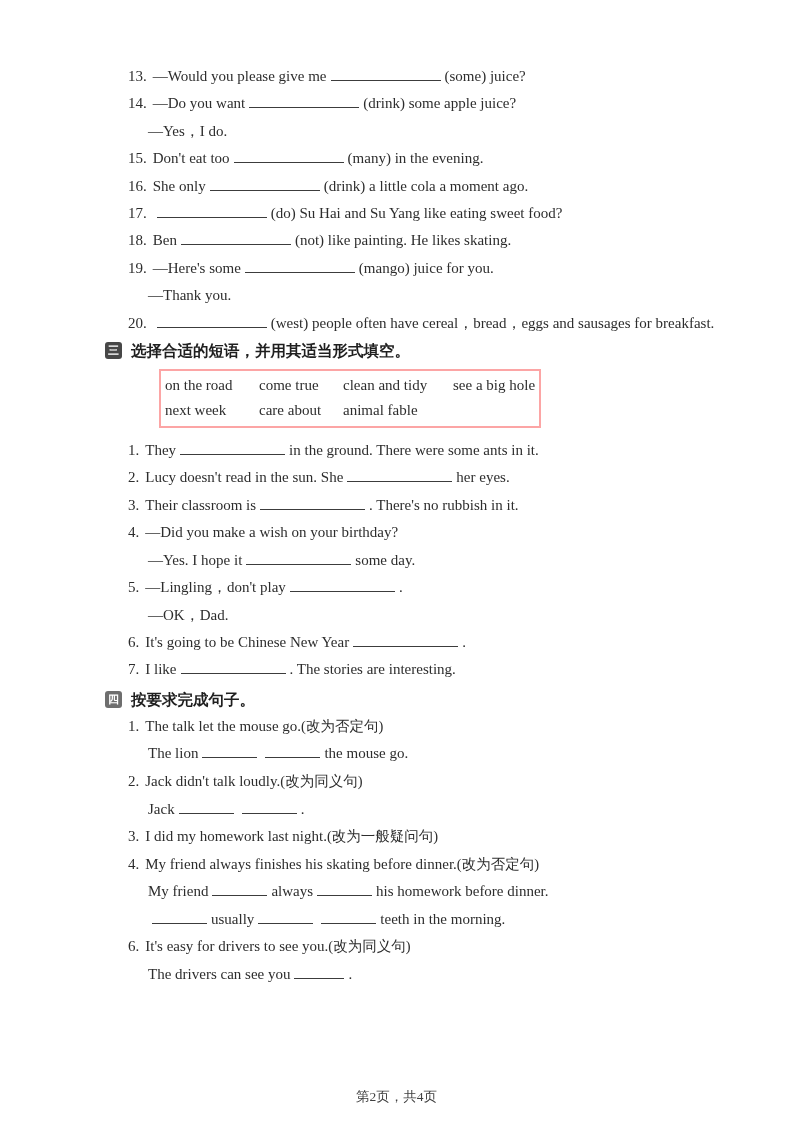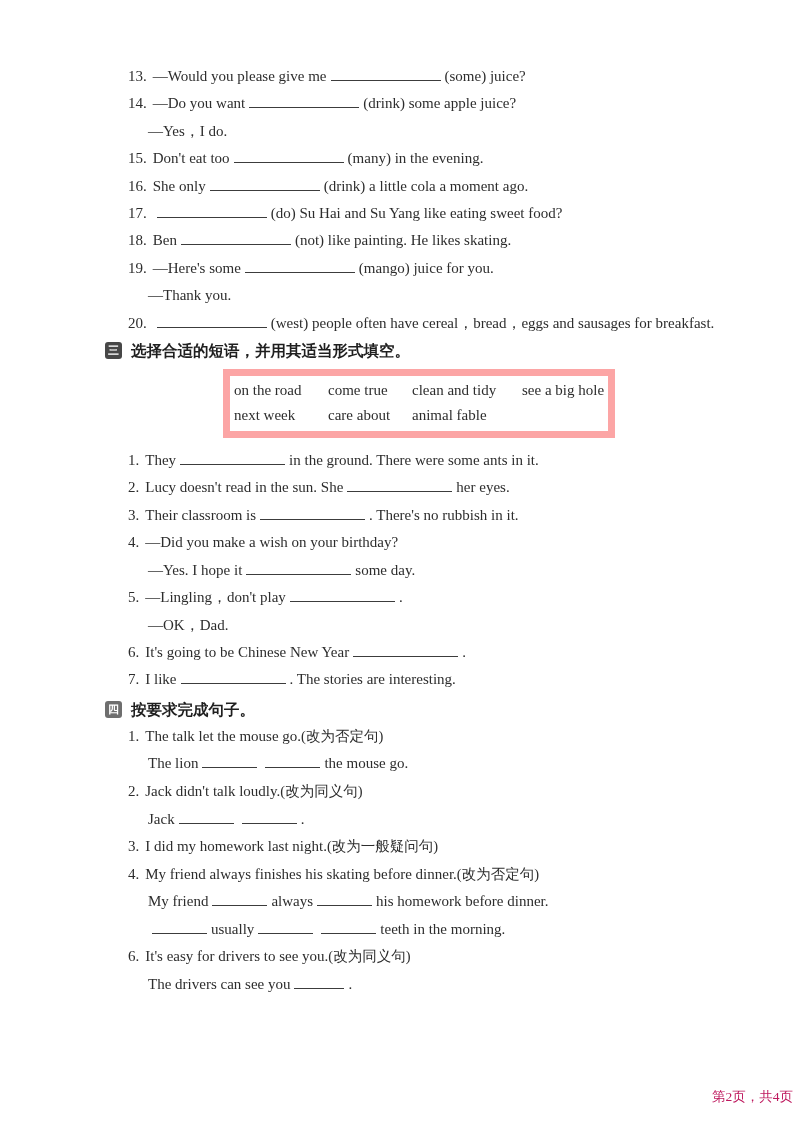--- a/index.html
+++ b/index.html
@@ -24,34 +24,34 @@
     font-family:"Liberation Sans","DejaVu Sans",sans-serif;
     font-weight:bold;font-size:15.5px;color:#1f1f1f;
   }
   .badge{
     width:17px;height:17px;border-radius:3px;flex:0 0 17px;
     color:#ffffff;font-size:11px;font-weight:bold;
     display:inline-flex;align-items:center;justify-content:center;
     margin-right:9px;
   }
   .phrase-box{
-    border:7px solid #fca5a5;margin:5px 0 9px 118px;
+    border:2px solid #fca5a5;margin:5px 0 9px 54px;
     width:374px;padding:2px 0 3px 4px;
   }
   .pb-row{line-height:25px;white-space:nowrap;}
   .pb-cell{display:inline-block;}
   .pb-c0{width:94px;}
   .pb-c1{width:84px;}
   .pb-c2{width:110px;}
   #sec-1 .sec-lines{margin-top:8px;}
   #sec-2{margin-top:2px;}
   #sec-2 .line{line-height:27.6px;min-height:27.6px;}
   .footer{
-    position:absolute;left:0;right:0;bottom:16px;text-align:right;
-    font-size:13.5px;color:#be185d;
+    position:absolute;left:0;right:0;bottom:16px;text-align:center;
+    font-size:13.5px;color:#404040;
   }
 </style>
 </head>
 <body>
 
 <div class="content">
 
   <section id="sec-0">
     <div class="sec-lines" id="lines-0">
         <div class="line"><span class="num">13.</span><span class="txt">—Would you please give me</span><span class="blank" style="width: 110px;"></span><span class="txt">(some) juice?</span></div>

